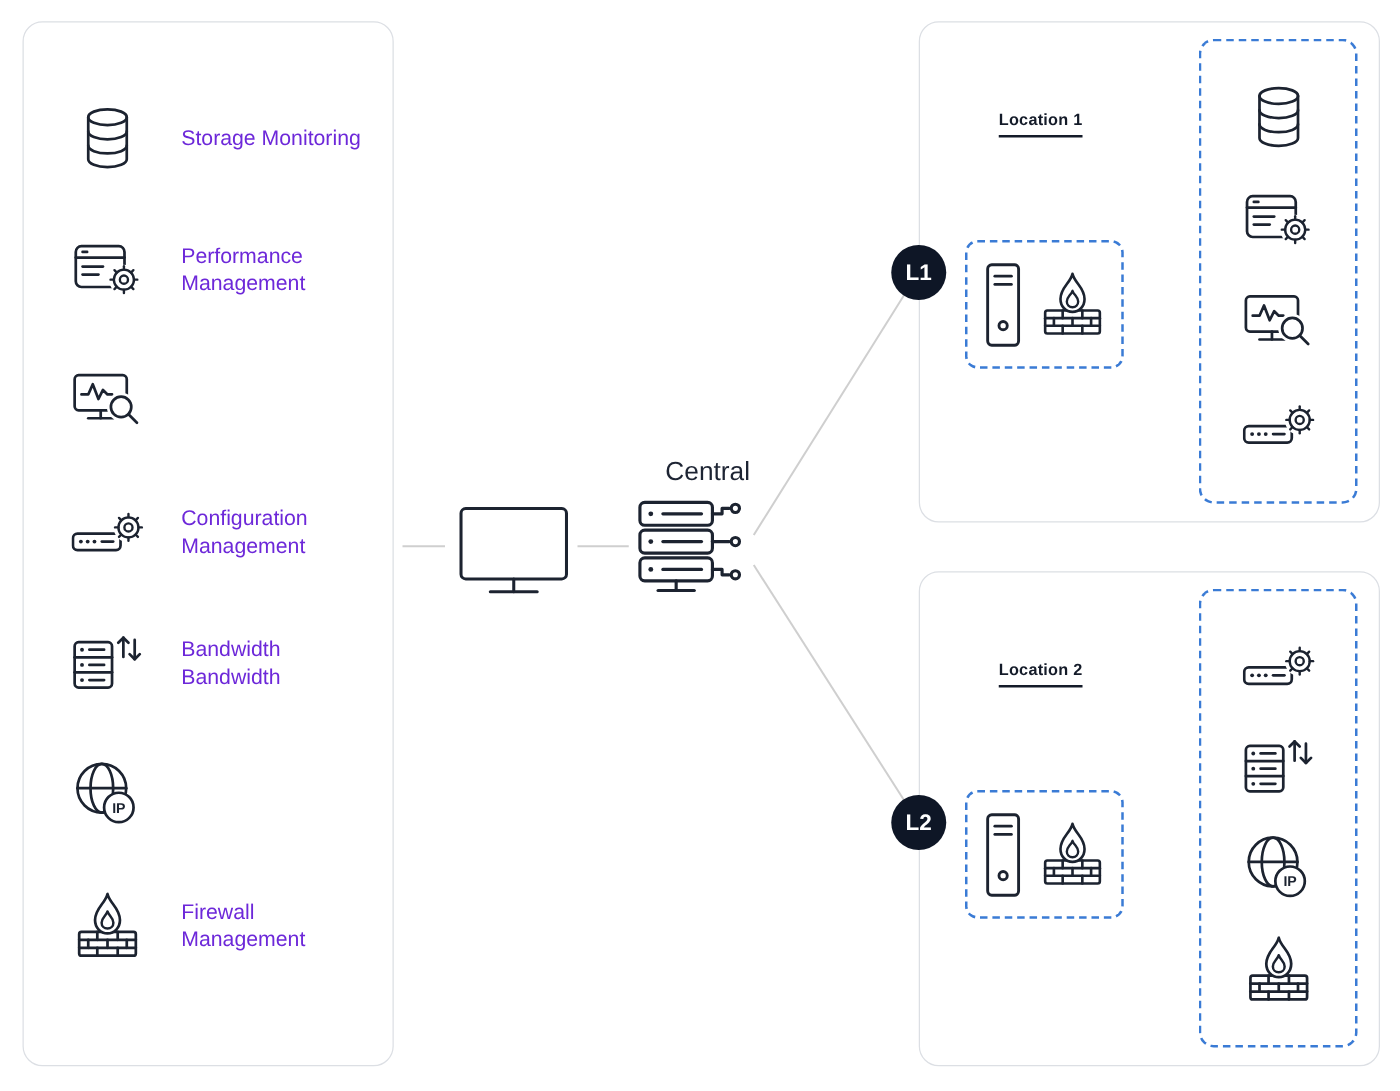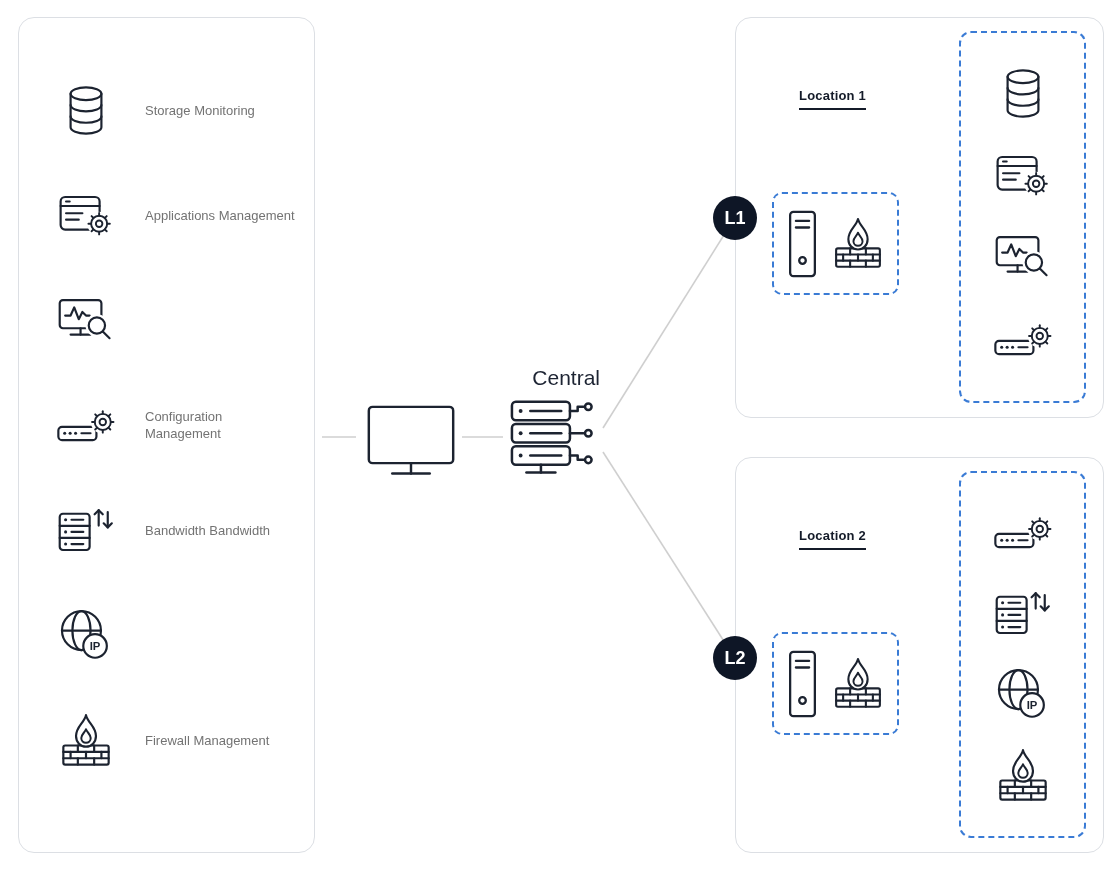--- a/index.html
+++ b/index.html
@@ -7,21 +7,21 @@
   .stage { position:relative; width:1120px; height:873px; background:#fff; color:#1c2330; overflow:hidden; }
 
   .connectors { position:absolute; left:0; top:0; width:1120px; height:873px; pointer-events:none; }
 
   .panel { position:absolute; background:#fff; border:1.5px solid #dcdfe4; border-radius:16px; }
 
   .legend-panel { left:18px; top:17px; width:297px; height:836px;
     padding:64px 16px 24px 38px; display:flex; flex-direction:column; gap:47px; }
   .legend-row { display:flex; align-items:center; gap:30px; }
   .legend-icon svg { width:58px; height:58px; display:block; color:#1c2330; }
-  .legend-label { font-size:13px; line-height:1.3; color:#737373; width:152px; }
+  .legend-label { font-size:17px; line-height:1.3; color:#6d28d9; width:152px; }
 
   .central-monitor { position:absolute; left:366px; top:404px; }
   .central-monitor svg { width:90px; height:77px; color:#1c2330; display:block; }
   .central-server { position:absolute; left:507px; top:398px; }
   .central-server svg { width:93px; height:87px; color:#1c2330; display:block; }
   .central-label { position:absolute; left:500px; top:366px; width:100px; text-align:right;
     font-size:21px; color:#1d2433; }
 
   .loc1 { left:735px; top:17px; width:369px; height:401px; }
   .loc2 { left:735px; top:457px; width:369px; height:396px; }
@@ -221,21 +221,21 @@
           </svg>
         </span>
       <span class="legend-label">Storage Monitoring</span>
     </div>
     <div class="legend-row">
       <span class="legend-icon">
           <svg viewBox="0 0 64 64">
             <use href="#sym-applications"></use>
           </svg>
         </span>
-      <span class="legend-label">Applications Management</span>
+      <span class="legend-label">Performance Management</span>
     </div>
     <div class="legend-row">
       <span class="legend-icon">
           <svg viewBox="0 0 64 64">
             <use href="#sym-netperf"></use>
           </svg>
         </span>
     </div>
     <div class="legend-row">
       <span class="legend-icon">

